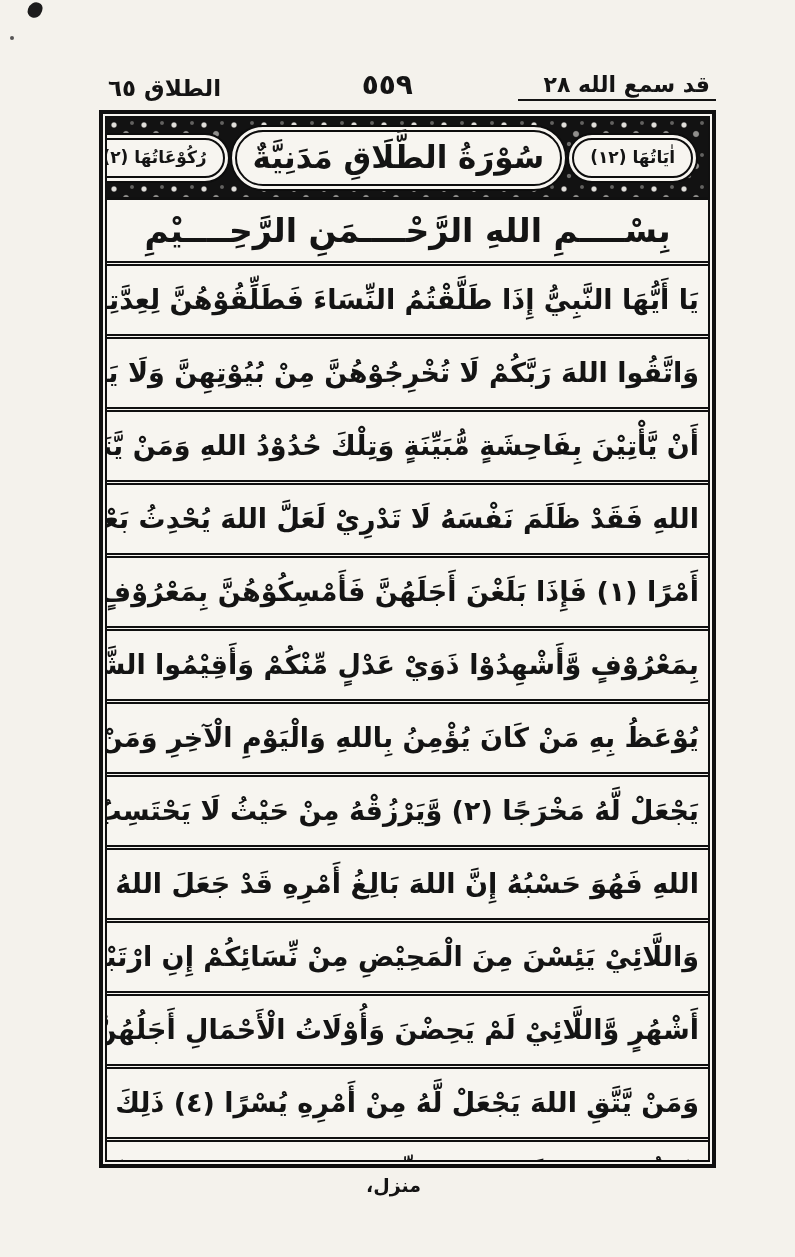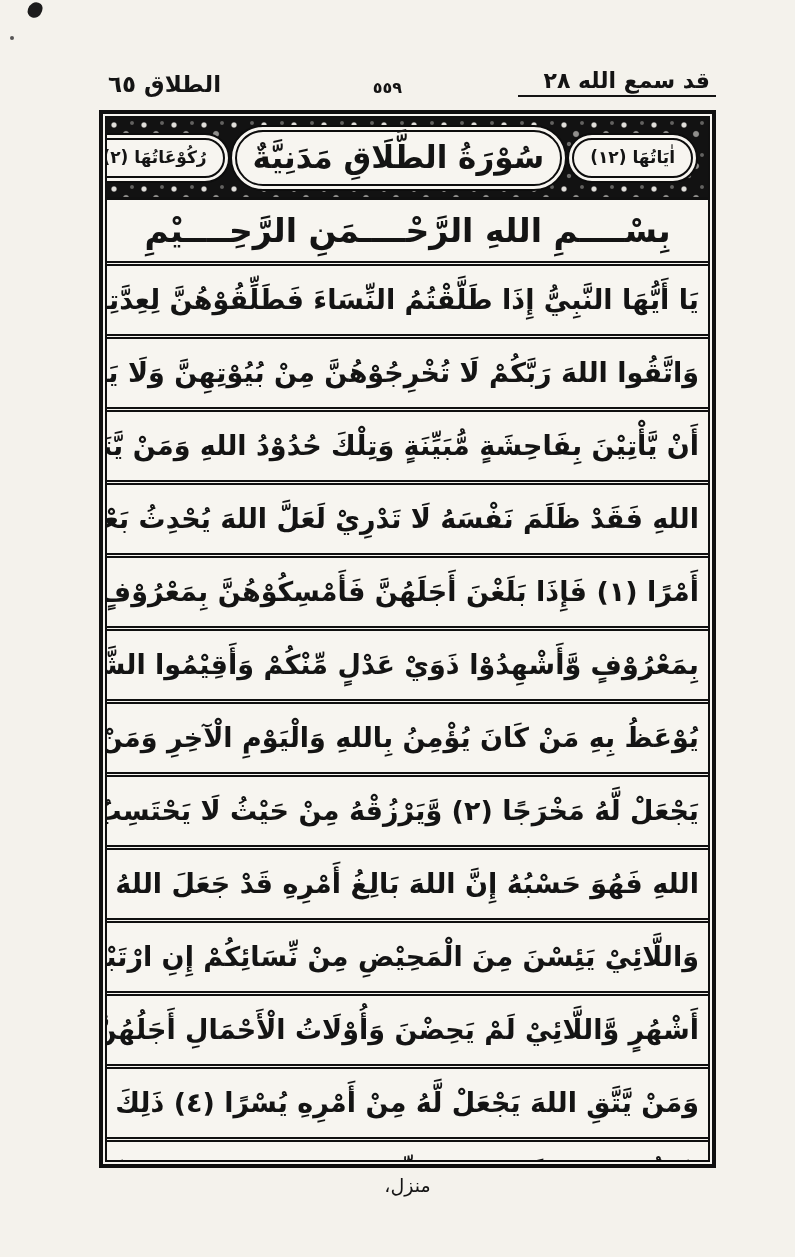--- a/index.html
+++ b/index.html
@@ -24,21 +24,21 @@
   }
 
   
   .running-head {
     position: absolute; top: 68px; right: 79px;
     width: 616px;
     display: flex; justify-content: space-between; align-items: flex-end;
     font-weight: bold; font-size: 22px;
   }
   .juz-label { border-bottom: 2px solid #141414; padding: 0 6px 2px 26px; text-align: center; }
-  .page-number { font-size: 16px; transform: translateX(18px); }
+  .page-number { font-size: 28px; transform: translateX(18px); }
   .surah-head { font-size: 23px; padding-left: 8px; }
 
   
   .frame {
     position: absolute; top: 110px; right: 79px;
     width: 617px; height: 1058px;
     border: 4px solid #101010;
     background: #f7f5f0;
     padding: 2px;
   }
@@ -93,22 +93,22 @@
     padding: 0 9px;
     text-align: justify; text-align-last: justify;
     border-bottom: 5px double #101010;
     white-space: nowrap;
     overflow: hidden;
   }
   .quran-line:last-child { border-bottom: none; }
 
   
   .manzil {
-    position: absolute; top: 1174px; right: 79px; width: 617px;
-    text-align: center; font-weight: normal; font-size: 19px;
+    position: absolute; top: 1174px; right: 93px; width: 617px;
+    text-align: center; font-weight: bold; font-size: 19px;
   }
 </style>
 </head>
 <body>
 
 <div class="page">
 
   <div class="speck"></div>
   <div class="speck2"></div>
 

